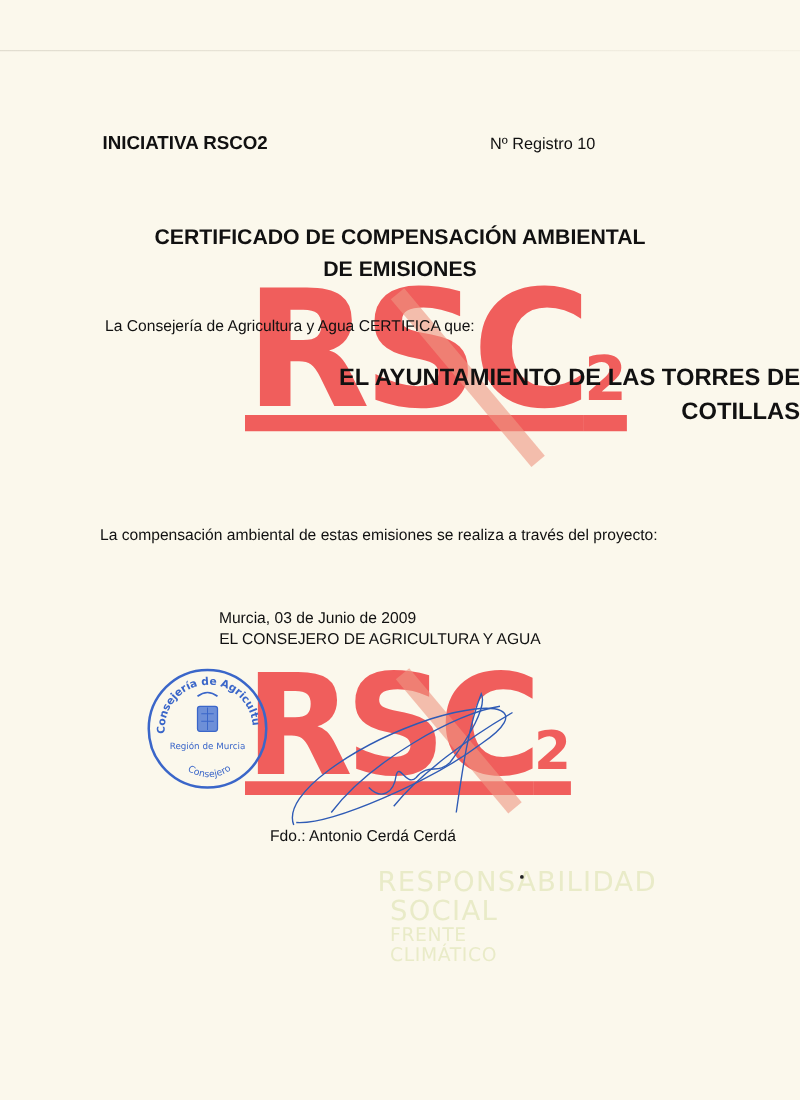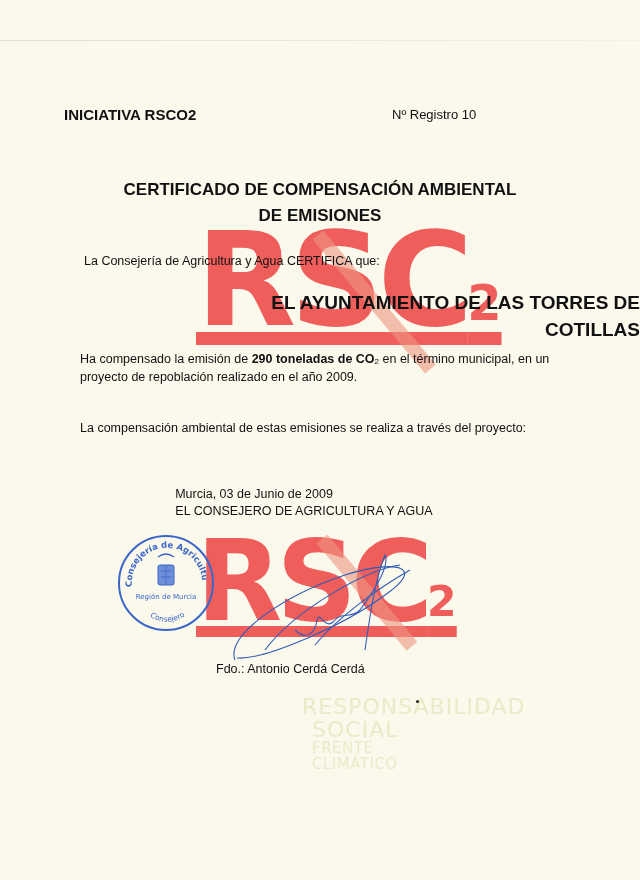--- a/index.html
+++ b/index.html
@@ -37,21 +37,21 @@
     .wm-tag {
       position: absolute; left: 312px; top: 655px;
       font-family: "DejaVu Sans", sans-serif; color: #e9ebc8; line-height: 1.05; z-index: 0;
     }
     .wm-tag .big { font-size: 22px; letter-spacing: 1px; }
     .wm-tag .small { font-size: 15px; letter-spacing: 0.5px; }
 
     .content { position: absolute; inset: 0; z-index: 2; }
 
     .header-left {
-      position: absolute; left: 64px; top: 106px; font-size: 15px; font-weight: bold;
+      position: absolute; left: 82px; top: 106px; font-size: 15px; font-weight: bold;
     }
     .header-right {
       position: absolute; left: 392px; top: 107px; font-size: 13px;
     }
     .title {
       position: absolute; left: 0; width: 640px; top: 177px; text-align: center;
       font-size: 17px; font-weight: bold; line-height: 26px;
     }
     .p-certifica {
       position: absolute; left: 84px; top: 254px; font-size: 12.5px;
@@ -122,21 +122,20 @@
       <div>DE EMISIONES</div>
     </div>
 
     <div class="p-certifica">La Consejería de Agricultura y Agua CERTIFICA que:</div>
 
     <div class="entity">
       <div>EL AYUNTAMIENTO DE LAS TORRES DE</div>
       <div>COTILLAS</div>
     </div>
 
-    <div class="p-compensado"><span>Ha compensado la emisión de </span><b>290 toneladas de CO</b><sub>2</sub><span> en el término municipal, en un proyecto de repoblación realizado en el año 2009.</span></div>
 
     <div class="p-proyecto-intro">La compensación ambiental de estas emisiones se realiza a través del proyecto:</div>
 
     <div class="p-fecha">Murcia, 03 de Junio de 2009</div>
     <div class="p-cargo">EL CONSEJERO DE AGRICULTURA Y AGUA</div>
 
     <div class="p-firma">Fdo.: Antonio Cerdá Cerdá</div>
   </div>
 
   <div class="stamp">

